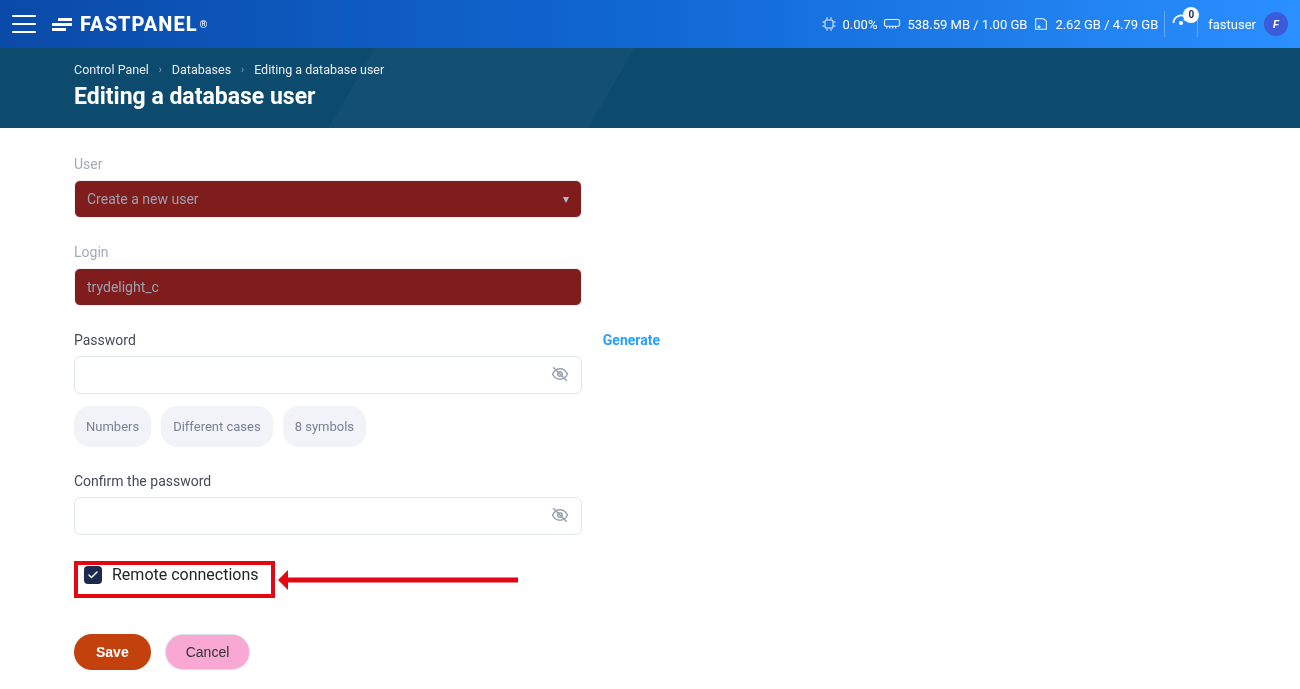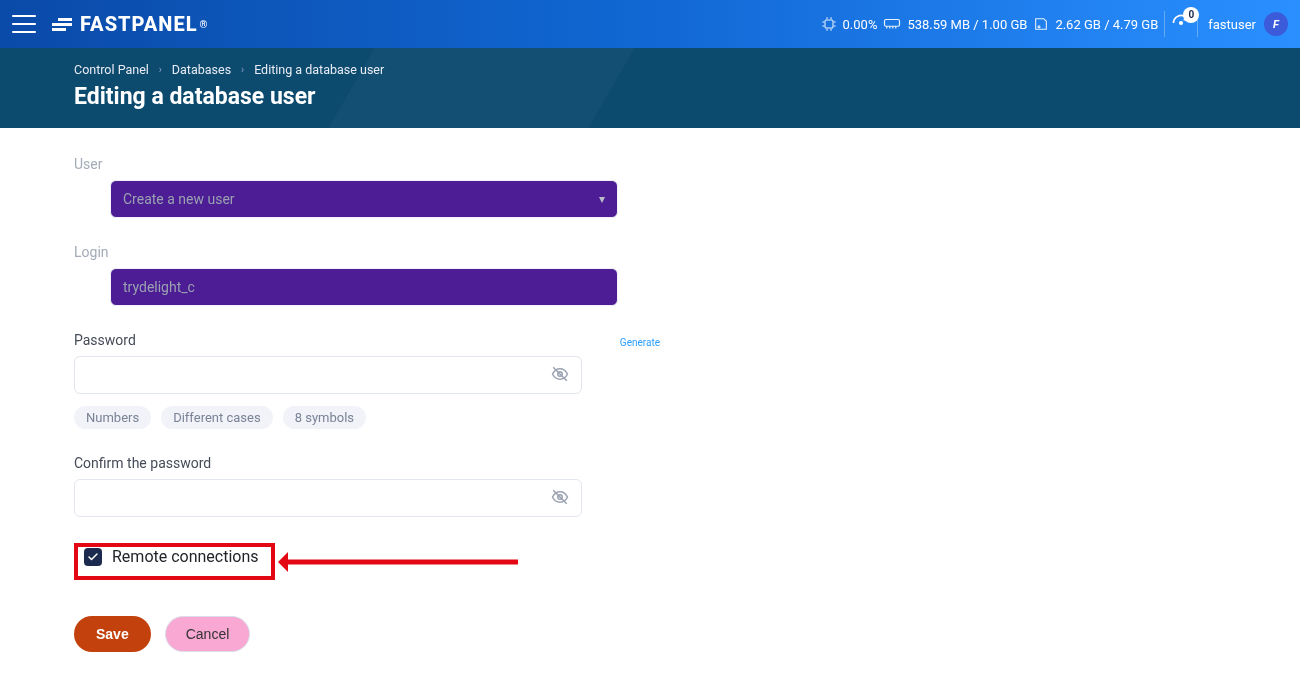--- a/index.html
+++ b/index.html
@@ -44,35 +44,35 @@
     background: rgba(255,255,255,.03); transform: skewX(-30deg);
   }
   .breadcrumb { font-size: 12.5px; display: flex; align-items: center; gap: 10px; color: #e9ecf5; margin-bottom: 6px; }
   .breadcrumb .sep { color: #8fa0c7; font-size: 10px; }
   .page-title { font-size: 23px; font-weight: 700; }
 
   .content { padding: 28px 0 40px 74px; width: 660px; }
   .field { margin-bottom: 26px; }
   .label { font-size: 14px; color: #454b57; margin-bottom: 8px; display:flex; justify-content:space-between; align-items:flex-end; }
   .label.muted { color: #a4abb8; }
-  .generate { color: #2a9fff; font-weight: 400; font-size: 10px; cursor: pointer; }
+  .generate { color: #2a9fff; font-weight: 700; font-size: 14px; cursor: pointer; }
   .input, .select {
     width: 508px; height: 38px;
     border: 1px solid #e2e6ee; border-radius: 6px;
     padding: 0 12px;
     display: flex; align-items: center; justify-content: space-between;
     font-size: 14px; color: #333;
     background: #fff;
   }
-  .input.readonly, .select.readonly { background: #4c1d95; border-color: #f0f2f7; color: #9aa2b1; margin-left: 36px; }
+  .input.readonly, .select.readonly { background: #7f1d1d; border-color: #f0f2f7; color: #9aa2b1; }
   .input .eye { color: #9aa2b1; }
   .select .chev { color: #b6bcc9; font-size: 12px; }
 
   .chips { display:flex; gap:10px; margin-top:12px; }
-  .chip { background:#f1f3f8; color:#7a8296; border-radius:16px; padding:4px 12px; font-size:13px; }
+  .chip { background:#f1f3f8; color:#7a8296; border-radius:16px; padding:13px 12px; font-size:13px; }
 
   .checkbox-row-wrap {
     border: 4px solid #e30613; padding: 0 12px 10px 6px;
     display: inline-flex; align-items:center; margin-bottom: 36px;
     position: relative;
   }
   .checkbox-row { display:flex; align-items:center; gap:10px; }
   .cbx { width:18px; height:18px; border-radius:4px; background:#1b2a4e; display:flex; align-items:center; justify-content:center; }
   .cbx svg { color:#fff; }
   .arrow {

